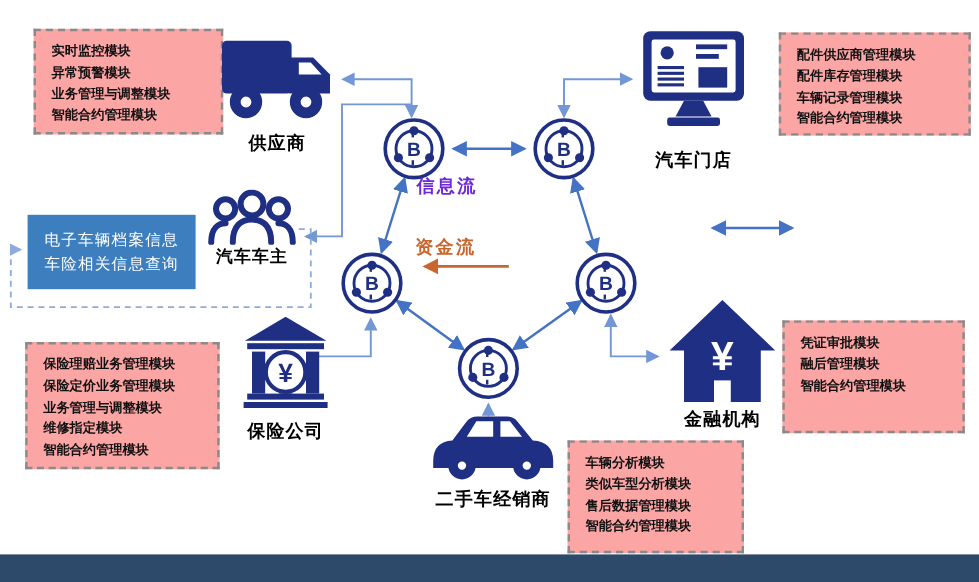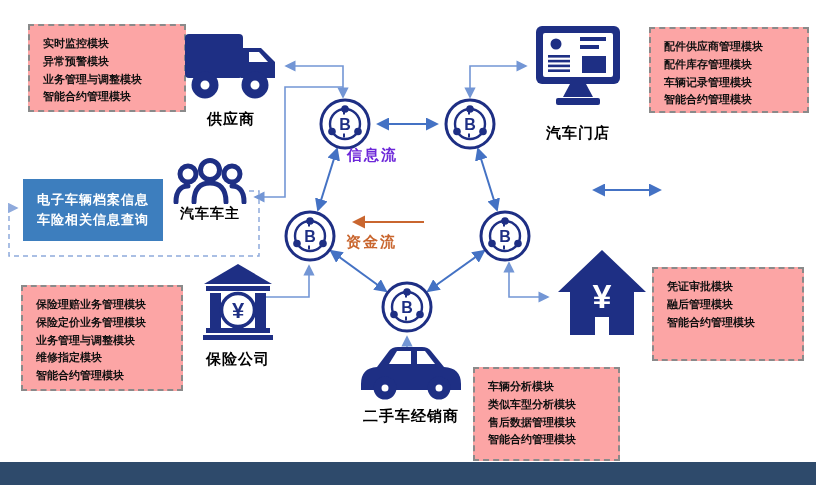--- a/index.html
+++ b/index.html
@@ -16,24 +16,24 @@
   }
   .entity-label{
     position:absolute;z-index:2;font-size:15px;font-weight:bold;color:#000;
     text-align:center;letter-spacing:1px;white-space:nowrap;
   }
   .icon{position:absolute;z-index:2;}
   .flow-label{
     position:absolute;z-index:2;font-size:15px;font-weight:bold;letter-spacing:2px;white-space:nowrap;
   }
   #info-flow-label{color:#6d28d9;}
-  #funds-flow-label{color:#C9662F;margin-top:36px;}
+  #funds-flow-label{color:#C9662F;}
   #info-box{
     position:absolute;z-index:2;left:23px;top:179px;width:140px;height:62px;
-    background:#3D7EBE;color:#fff;font-size:13px;font-weight:bold;line-height:1.55;
+    background:#3D7EBE;color:#fff;font-size:13px;font-weight:normal;line-height:1.55;
     display:flex;flex-direction:column;align-items:center;justify-content:center;
     text-align:center;letter-spacing:1px;
   }
   #footer-bar{
     position:absolute;z-index:2;left:0;top:462px;width:816px;height:23px;background:#2E4A6B;
   }
 </style>
 </head>
 <body>
 
@@ -238,19 +238,20 @@
   </svg>
   <div class="entity-label" style="left:349px;top:407px;width:124px">二手车经销商</div>
 
   <svg class="icon" style="left:558px;top:250px" width="88" height="86" viewBox="0 0 88 86">
     <g fill="#1E2F84">
       <path d="M44 0 L0 42 H12 V85 H76 V42 H88 Z"></path>
       <rect x="37" y="67" width="14" height="18" fill="#fff"></rect>
       <text x="44" y="58" text-anchor="middle" font-size="34" font-weight="bold" fill="#fff">¥</text>
     </g>
   </svg>
+  <div class="entity-label" style="left:558px;top:340px;width:88px">金融机构</div>
 
   <div id="info-flow-label" class="flow-label" style="left:347px;top:146px">信息流</div>
   <div id="funds-flow-label" class="flow-label" style="left:346px;top:197px">资金流</div>
 
   <div id="footer-bar"></div>
 
 </div>
 
 </body></html>

